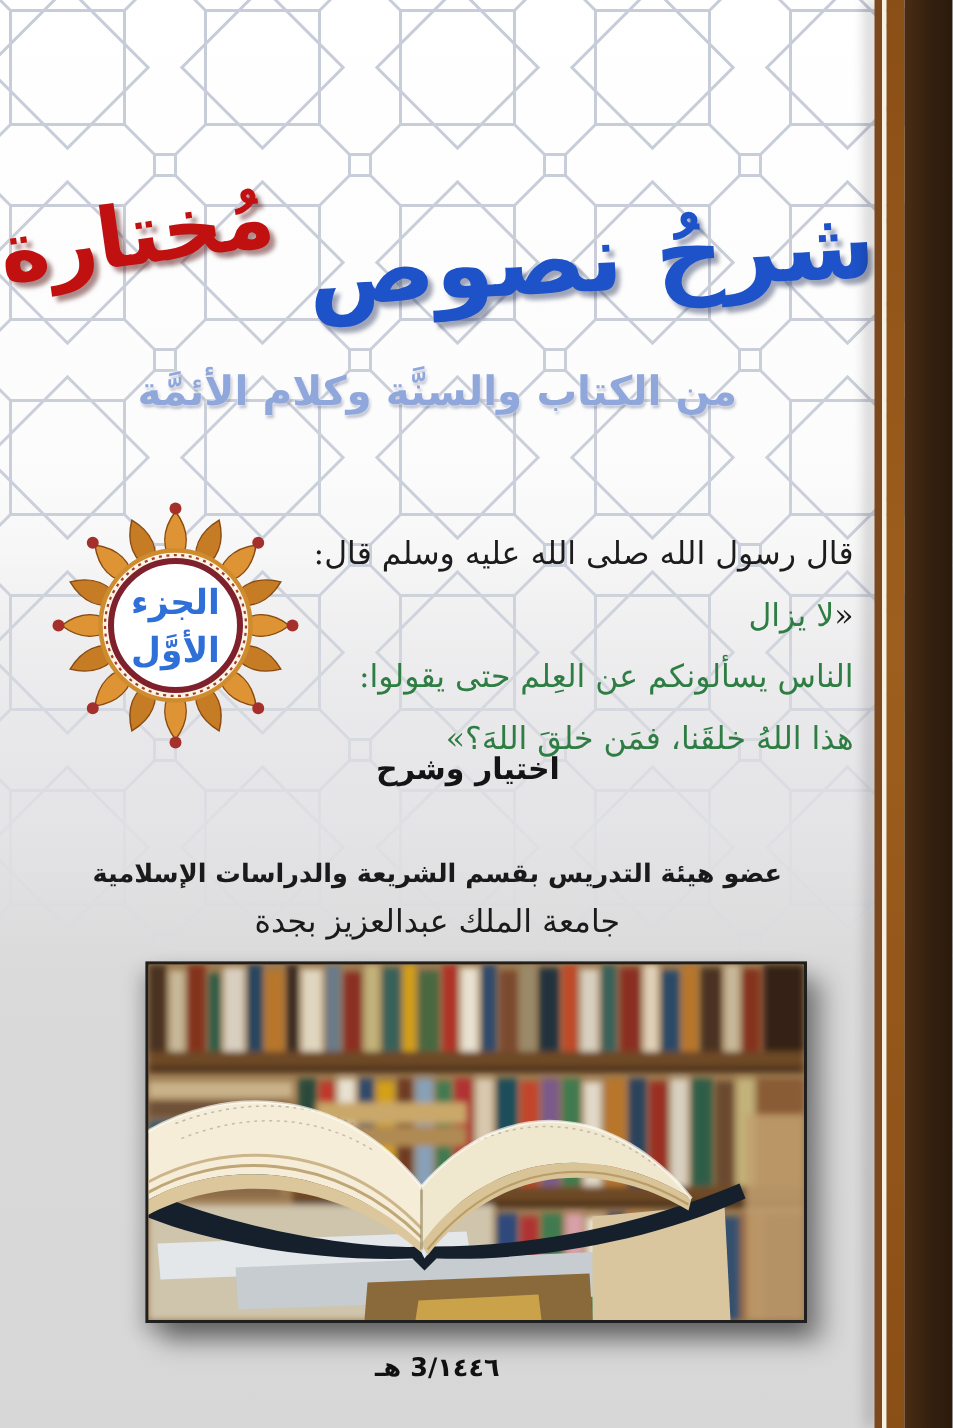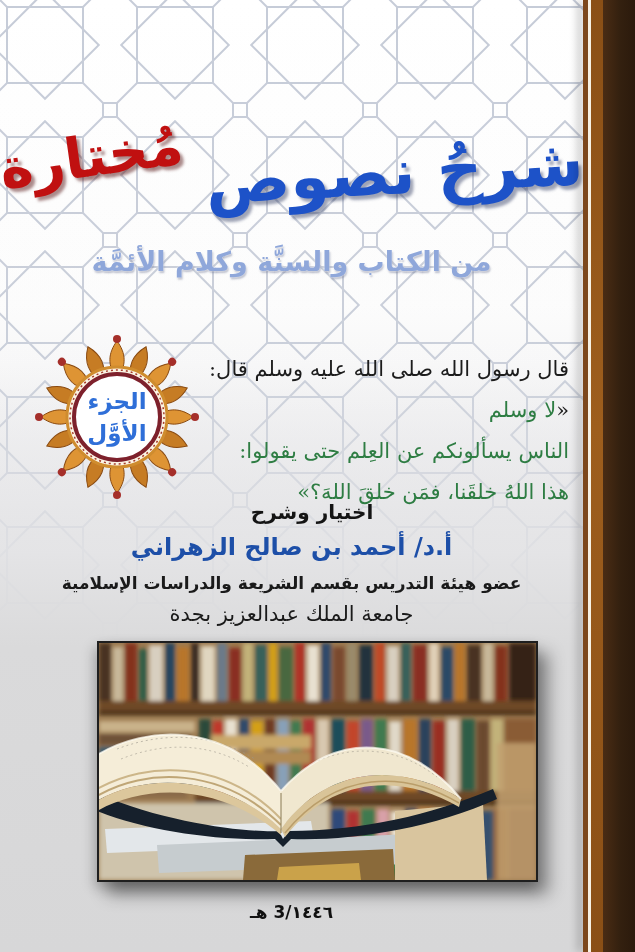--- a/index.html
+++ b/index.html
@@ -131,27 +131,26 @@
       <circle cx="84" cy="6" r="4" transform="rotate(315 84 84)"></circle>
     </g>
     <circle cx="84" cy="84" r="50" fill="#fbf3e4" stroke="#cf8c2e" stroke-width="3"></circle>
     <circle cx="84" cy="84" r="47" fill="none" stroke="#a53c2a" stroke-width="1.5" stroke-dasharray="2,3"></circle>
     <circle cx="84" cy="84" r="43" fill="#ffffff" stroke="#7e212c" stroke-width="4"></circle>
     <text x="84" y="76" text-anchor="middle" font-size="23" fill="#2f6fd8">الجزء</text>
     <text x="84" y="108" text-anchor="middle" font-size="23" fill="#2f6fd8">الأوَّل</text>
   </svg>
 
   <div class="hadith">
-    <div><span>قال رسول الله صلى الله عليه وسلم قال: «</span><span class="green">لا وسلم</span></div>
+    <div><span>قال رسول الله صلى الله عليه وسلم قال: «</span><span class="green">لا يزال</span></div>
     <div class="green">الناس يسألونكم عن العِلم حتى يقولوا:</div>
     <div class="green">هذا اللهُ خلقَنا، فمَن خلقَ اللهَ؟»</div>
   </div>
 
   <div class="center-band byline-heading rtl">اختيار وشرح</div>
-  <div class="center-band author-name rtl">أ.د/ أحمد بن صالح الزهراني</div>
   <div class="center-band author-role rtl">عضو هيئة التدريس بقسم الشريعة والدراسات الإسلامية</div>
   <div class="center-band university rtl">جامعة الملك عبدالعزيز بجدة</div>
 
   <div class="photo-frame">
     <svg width="437" height="237" viewBox="0 0 437 237" xmlns="http://www.w3.org/2000/svg">
       <defs>
         <filter id="bgblur" x="-5%" y="-5%" width="110%" height="110%">
           <feGaussianBlur stdDeviation="2"></feGaussianBlur>
         </filter>
       </defs>

